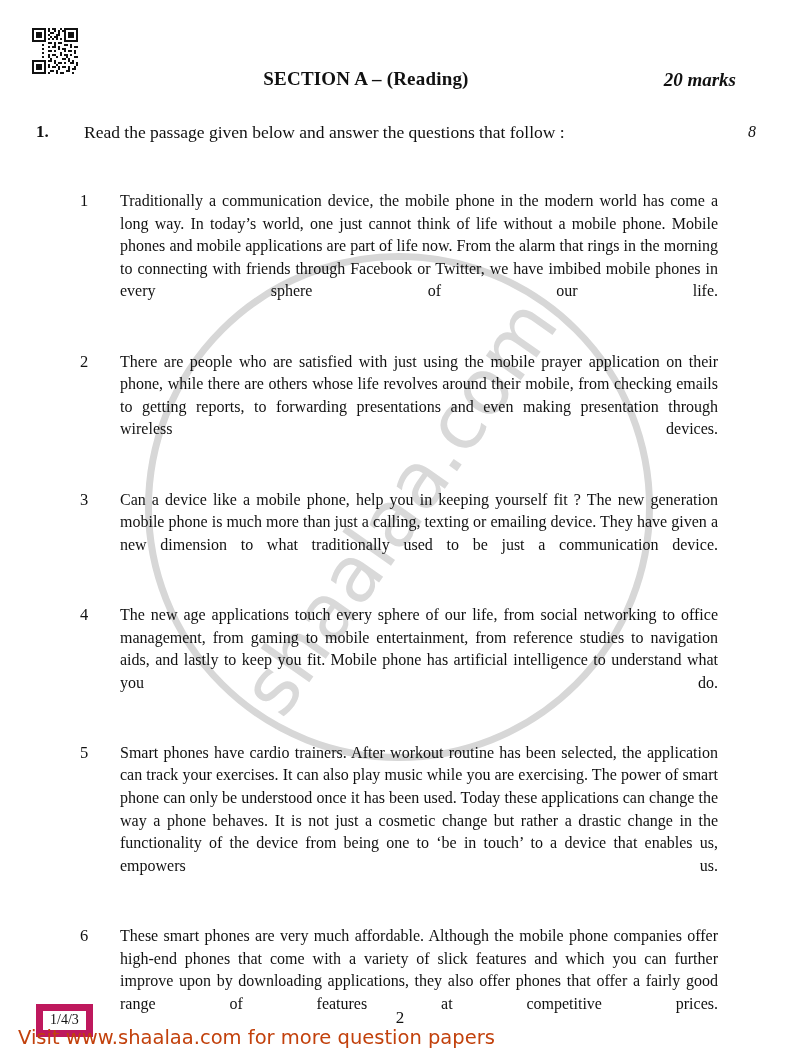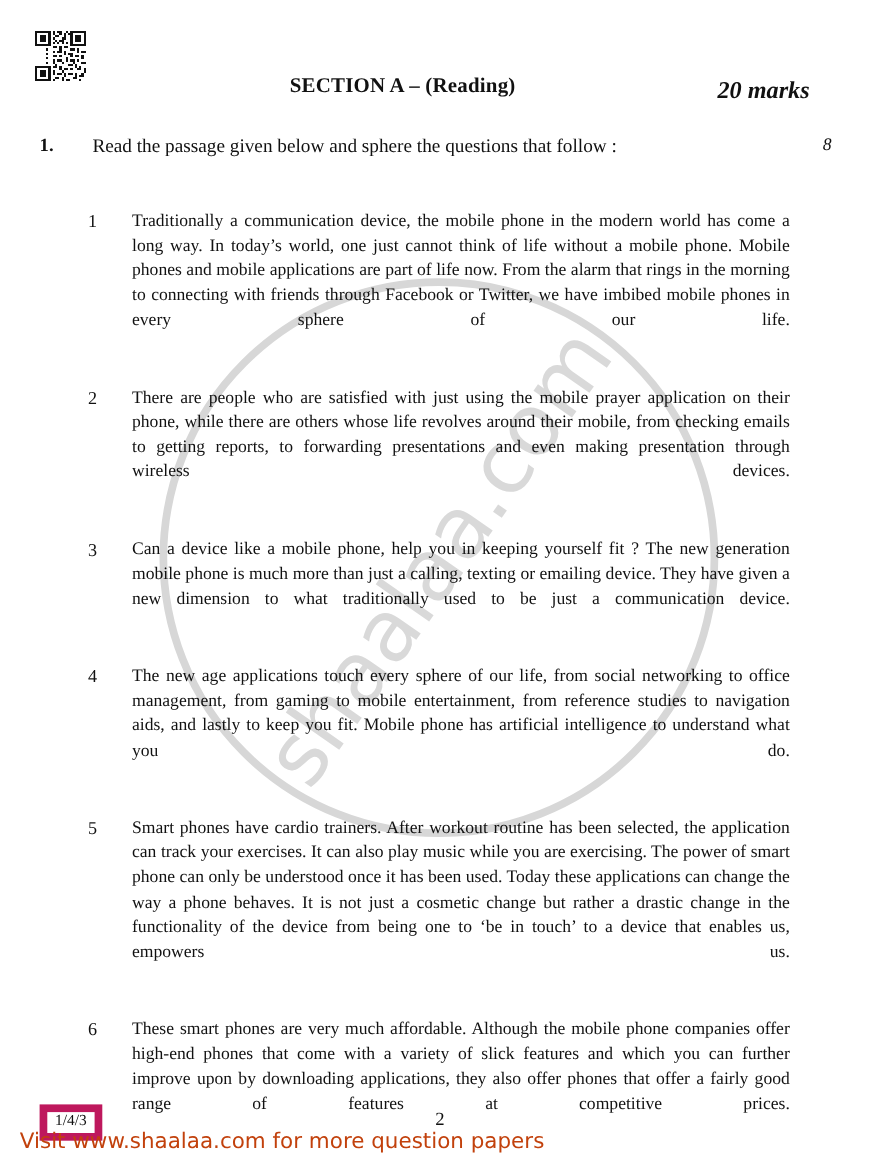--- a/index.html
+++ b/index.html
@@ -68,21 +68,21 @@
     text-align: center;
     font-size: 19px;
     font-weight: bold;
     letter-spacing: 0.2px;
     z-index: 2;
   }
   .marks {
     position: absolute;
     right: 64px;
     top: 69px;
-    font-size: 22px;
+    font-size: 19px;
     font-weight: bold;
     font-style: italic;
     z-index: 2;
   }
 
   
   .q-row {
     position: absolute;
     left: 0;
     top: 122px;
@@ -282,21 +282,21 @@
   <div class="watermark">
     <div class="wm-circle"></div>
     <div class="wm-text">shaalaa.com</div>
   </div>
 
   <div class="section-title">SECTION A – (Reading)</div>
   <div class="marks">20 marks</div>
 
   <div class="q-row">
     <span class="q-num">1.</span>
-    <span class="q-text">Read the passage given below and sphere the questions that follow :</span>
+    <span class="q-text">Read the passage given below and answer the questions that follow :</span>
     <span class="q-mark">8</span>
   </div>
 
   <div class="passage">
     <div class="para">
       <span class="para-num">1</span>
       <div class="para-body">Traditionally a communication device, the mobile phone in the modern world has come a long way. In today’s world, one just cannot think of life without a mobile phone. Mobile phones and mobile applications are part of life now. From the alarm that rings in the morning to connecting with friends through Facebook or Twitter, we have imbibed mobile phones in every sphere of our life.</div>
     </div>
     <div class="para">
       <span class="para-num">2</span>

